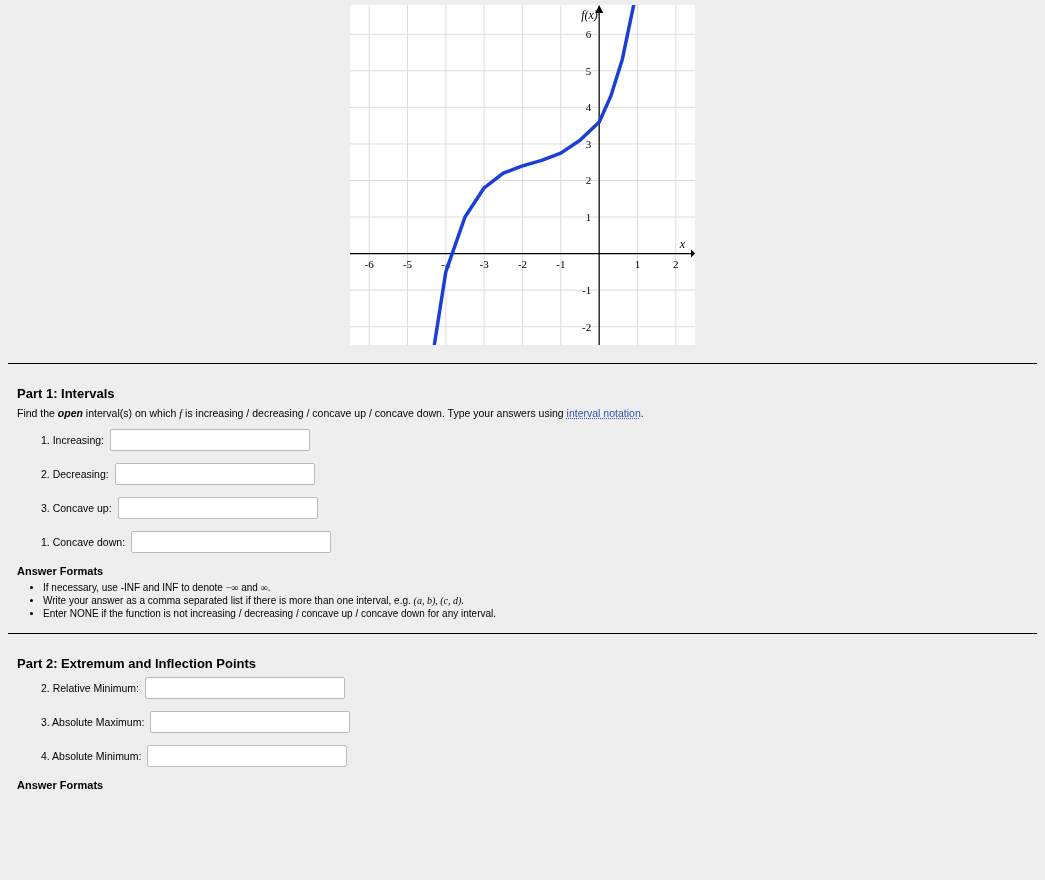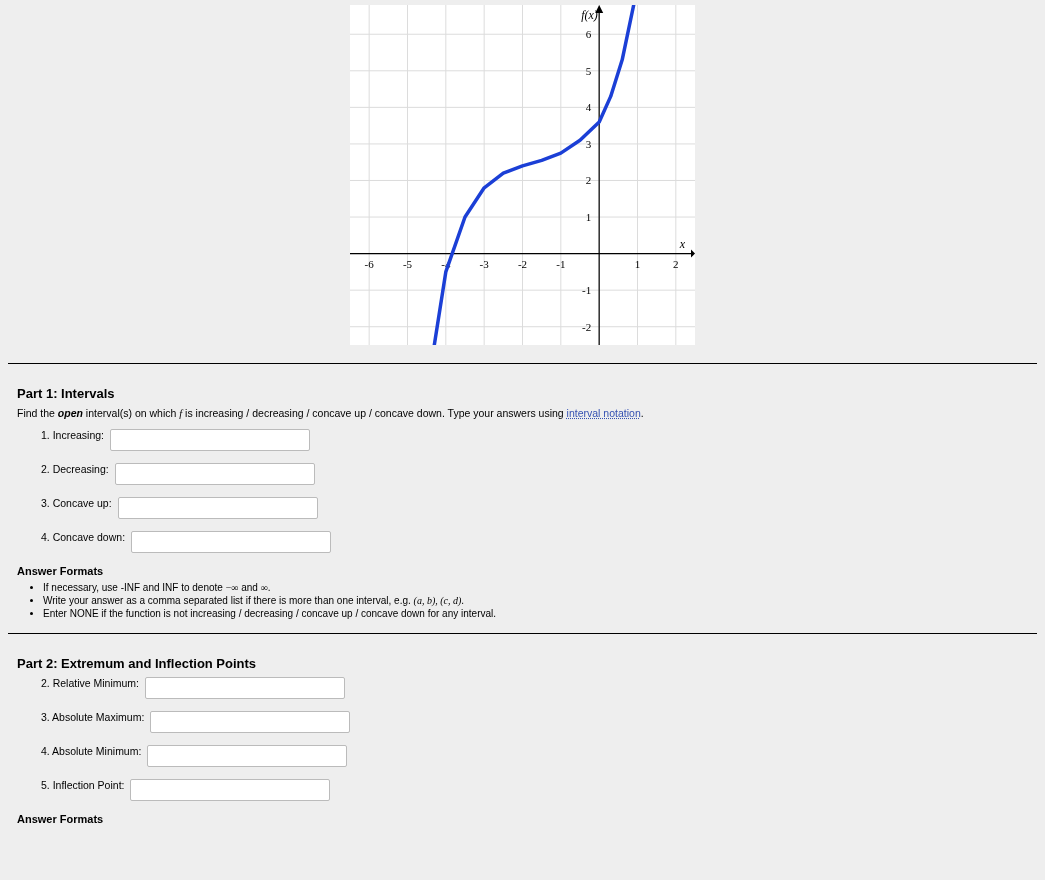--- a/index.html
+++ b/index.html
@@ -49,21 +49,21 @@
   }
   ol.fields {
     list-style: none;
     padding: 0;
     margin: 0 0 0 24px;
   }
   ol.fields li {
     margin: 0 0 12px 0;
     font-size: 10.5px;
     display: flex;
-    align-items: flex-start;
+    align-items: center;
     gap: 6px;
   }
   ol.fields li .label {
     display: inline-block;
   }
   input[type="text"] {
     width: 190px;
     height: 20px;
     border: 1px solid #bbb;
     border-radius: 2px;
@@ -147,21 +147,21 @@
       </li>
       <li>
         <span class="label">2. Decreasing:</span>
         <input type="text" style="">
       </li>
       <li>
         <span class="label">3. Concave up:</span>
         <input type="text" style="">
       </li>
       <li>
-        <span class="label">4. Concave down:</span>
+        <span class="label">1. Concave down:</span>
         <input type="text" style="">
       </li>
     </ol>
 
   <h4>Answer Formats</h4>
   <ul class="bullets">
     <li>
       <span>If necessary, use -INF and INF to denote </span><span class="math-serif">−∞</span><span> and </span><span class="math-serif">∞</span><span>.</span>
     </li>
     <li>
@@ -182,21 +182,17 @@
         <input type="text" style="">
       </li>
       <li>
         <span class="label">3. Absolute Maximum:</span>
         <input type="text" style="">
       </li>
       <li>
         <span class="label">4. Absolute Minimum:</span>
         <input type="text" style="">
       </li>
-      <li>
-        <span class="label">5. Inflection Point:</span>
-        <input type="text" style="">
-      </li>
     </ol>
 
   <h4>Answer Formats</h4>
 
 </div>
 
 </body></html>

